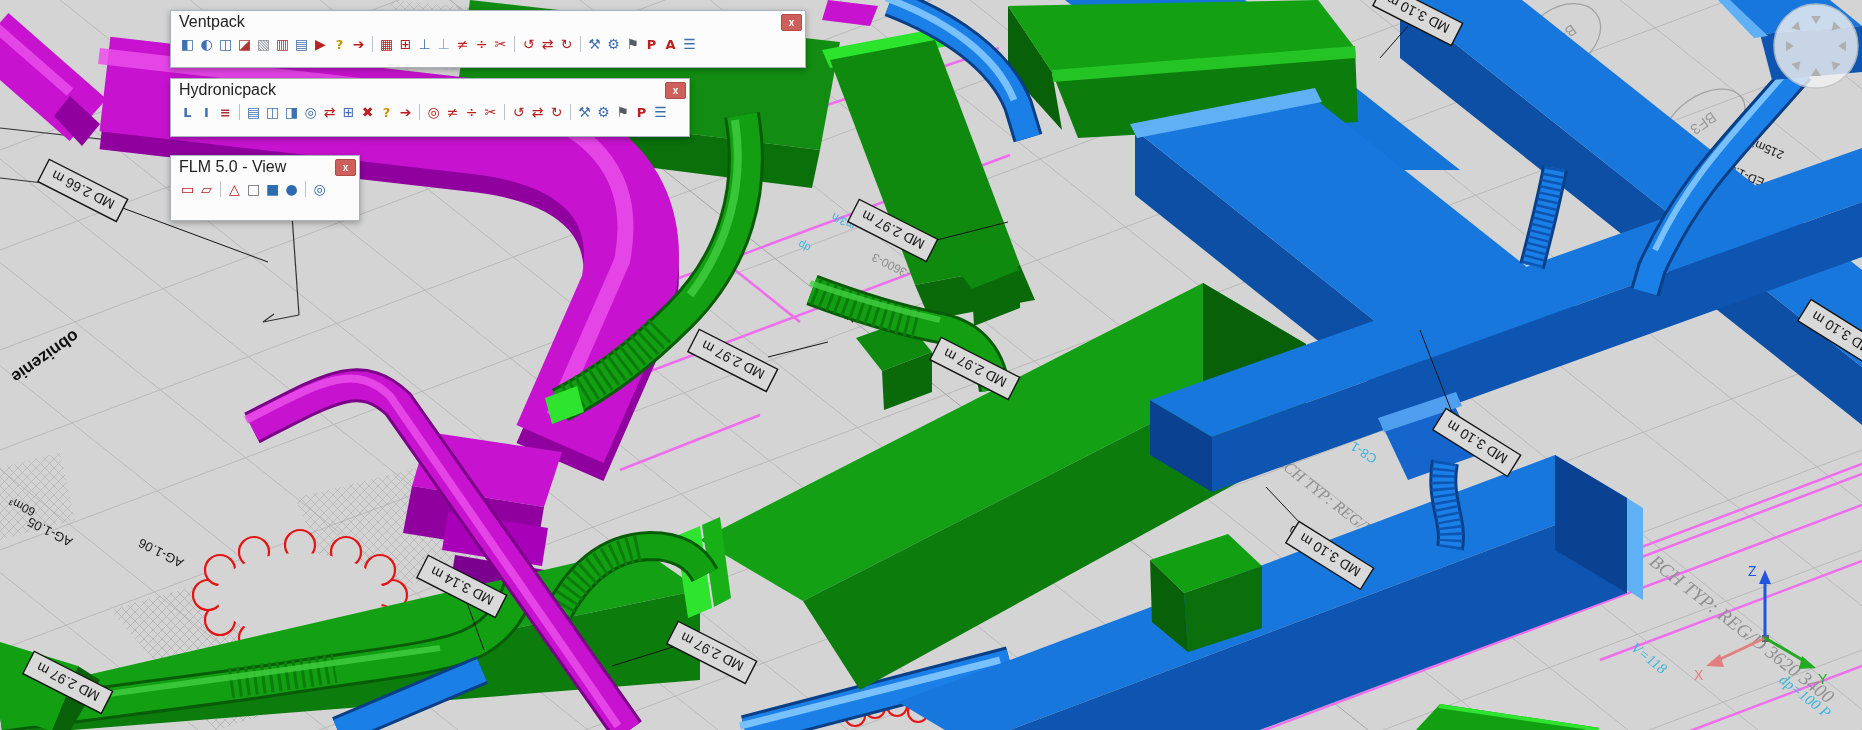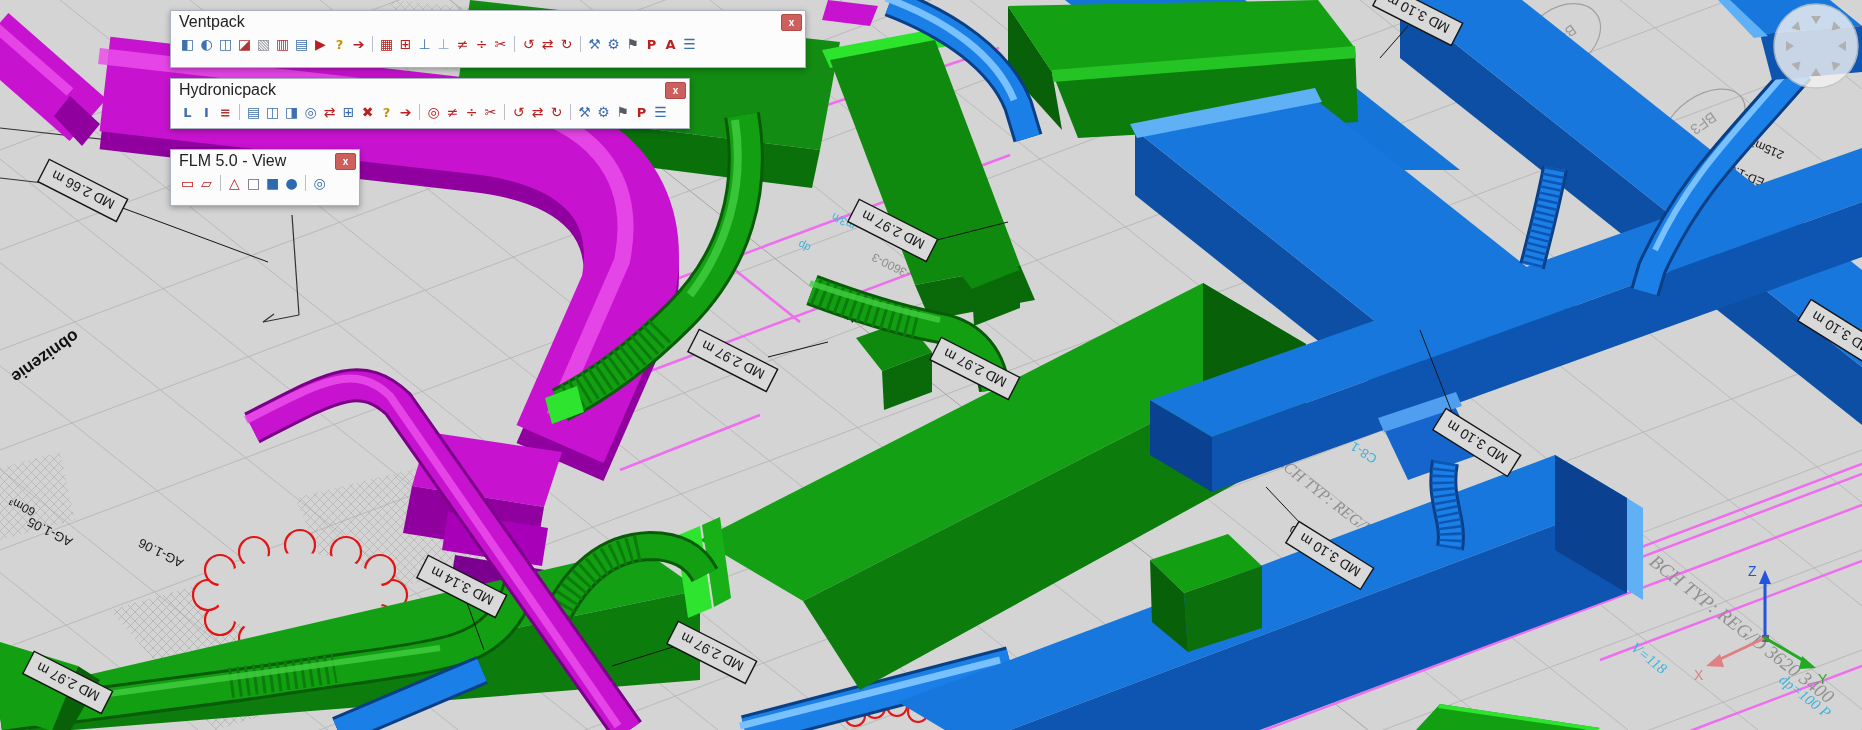--- a/index.html
+++ b/index.html
@@ -400,21 +400,21 @@
         <span class="tb-icon" title="rotate-90-icon" style="color: rgb(187, 32, 32);">↻</span>
         <span class="tb-sep"></span>
         <span class="tb-icon" title="wrench-icon" style="color: rgb(62, 111, 174);">⚒</span>
         <span class="tb-icon" title="tools-icon" style="color: rgb(62, 111, 174);">⚙</span>
         <span class="tb-icon" title="finish-flag-icon" style="color: rgb(85, 91, 99);">⚑</span>
         <span class="tb-icon letter" title="label-p-icon" style="color: rgb(187, 32, 32);">P</span>
         <span class="tb-icon letter" title="label-a-icon" style="color: rgb(187, 32, 32);">A</span>
         <span class="tb-icon" title="list-icon" style="color: rgb(62, 111, 174);">☰</span>
       </div>
 </div>
-<div class="toolbar" style="left: 170px; top: 78px; width: 520px; height: 51px;">
+<div class="toolbar" style="left: 170px; top: 78px; width: 520px; height: 59px;">
   <div class="tb-title">Hydronicpack</div>
   <button class="tb-close">x</button>
   <div class="tb-icons">
         <span class="tb-icon letter" title="pipe-elbow-icon" style="color: rgb(62, 111, 174);">L</span>
         <span class="tb-icon letter" title="pipe-riser-icon" style="color: rgb(62, 111, 174);">I</span>
         <span class="tb-icon letter" title="pipe-levels-icon" style="color: rgb(176, 52, 52);">≡</span>
         <span class="tb-sep"></span>
         <span class="tb-icon" title="radiator-icon" style="color: rgb(62, 111, 174);">▤</span>
         <span class="tb-icon" title="boiler-icon" style="color: rgb(62, 111, 174);">◫</span>
         <span class="tb-icon" title="pump-unit-icon" style="color: rgb(62, 111, 174);">◨</span>
@@ -434,21 +434,21 @@
         <span class="tb-icon" title="flip-icon" style="color: rgb(187, 32, 32);">⇄</span>
         <span class="tb-icon" title="rotate-90-icon" style="color: rgb(187, 32, 32);">↻</span>
         <span class="tb-sep"></span>
         <span class="tb-icon" title="wrench-icon" style="color: rgb(62, 111, 174);">⚒</span>
         <span class="tb-icon" title="tools-icon" style="color: rgb(62, 111, 174);">⚙</span>
         <span class="tb-icon" title="finish-flag-icon" style="color: rgb(85, 91, 99);">⚑</span>
         <span class="tb-icon letter" title="label-p-icon" style="color: rgb(187, 32, 32);">P</span>
         <span class="tb-icon" title="list-icon" style="color: rgb(62, 111, 174);">☰</span>
       </div>
 </div>
-<div class="toolbar" style="left: 170px; top: 149px; width: 190px; height: 57px;">
+<div class="toolbar" style="left: 170px; top: 155px; width: 190px; height: 66px;">
   <div class="tb-title">FLM 5.0 - View</div>
   <button class="tb-close">x</button>
   <div class="tb-icons">
         <span class="tb-icon" title="view-2d-duct-icon" style="color: rgb(187, 32, 32);">▭</span>
         <span class="tb-icon" title="view-3d-duct-icon" style="color: rgb(187, 32, 32);">▱</span>
         <span class="tb-sep"></span>
         <span class="tb-icon" title="shapes-icon" style="color: rgb(187, 32, 32);">△</span>
         <span class="tb-icon" title="wireframe-box-icon" style="color: rgb(102, 102, 119);">□</span>
         <span class="tb-icon" title="solid-box-icon" style="color: rgb(45, 106, 176);">■</span>
         <span class="tb-icon" title="sphere-icon" style="color: rgb(45, 106, 176);">●</span>

